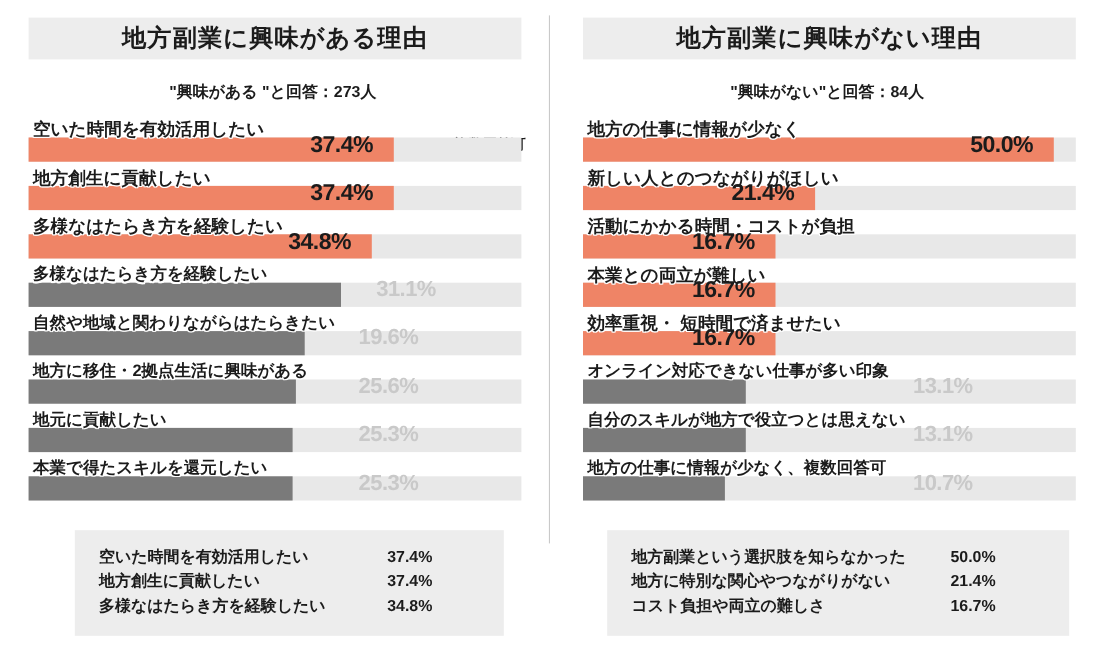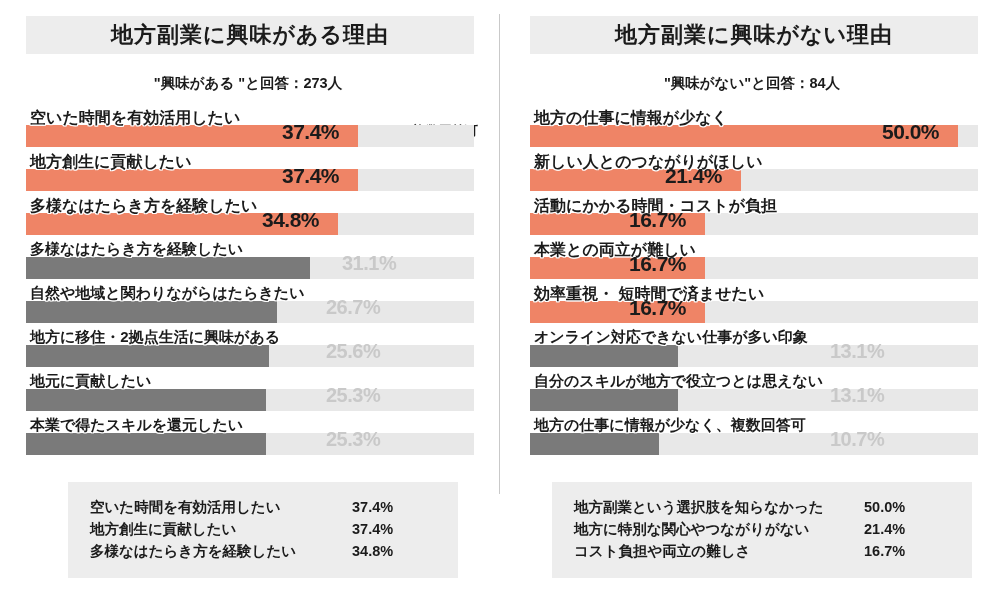--- a/index.html
+++ b/index.html
@@ -202,21 +202,21 @@
         <div class="row">
           <div class="track"></div>
           <div class="bar" style="width: 284px;"></div>
           <div class="row-label">多様なはたらき方を経験したい</div>
           <div class="row-value" style="left: 316px;">31.1%</div>
         </div>
         <div class="row">
           <div class="track"></div>
           <div class="bar" style="width: 251px;"></div>
           <div class="row-label">自然や地域と関わりながらはたらきたい</div>
-          <div class="row-value" style="left: 300px;">26.7%</div>
+          <div class="row-value" style="left: 300px;">19.6%</div>
         </div>
         <div class="row">
           <div class="track"></div>
           <div class="bar" style="width: 243px;"></div>
           <div class="row-label">地方に移住・2拠点生活に興味がある</div>
           <div class="row-value" style="left: 300px;">25.6%</div>
         </div>
         <div class="row">
           <div class="track"></div>
           <div class="bar" style="width: 240px;"></div>

